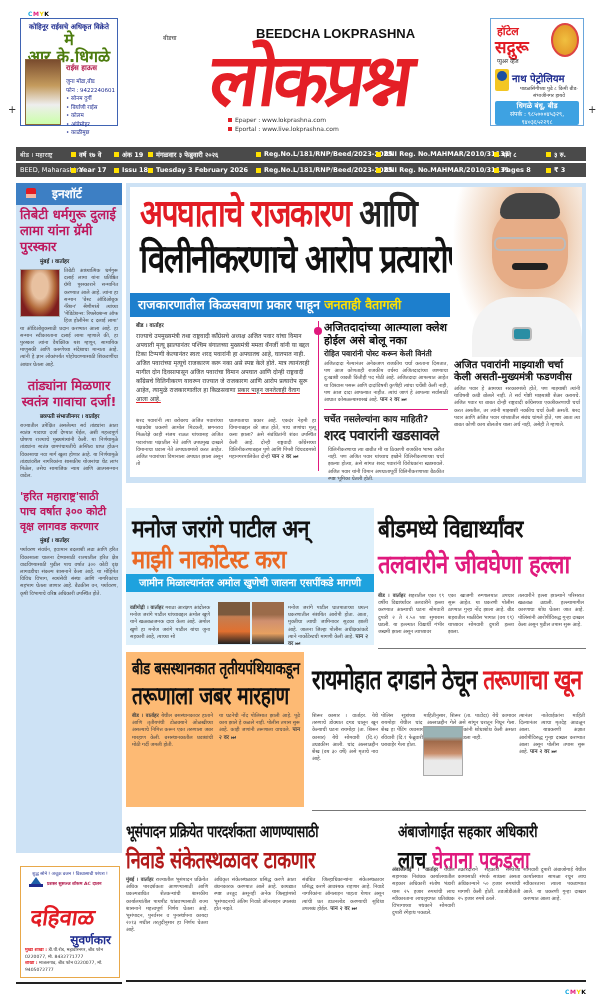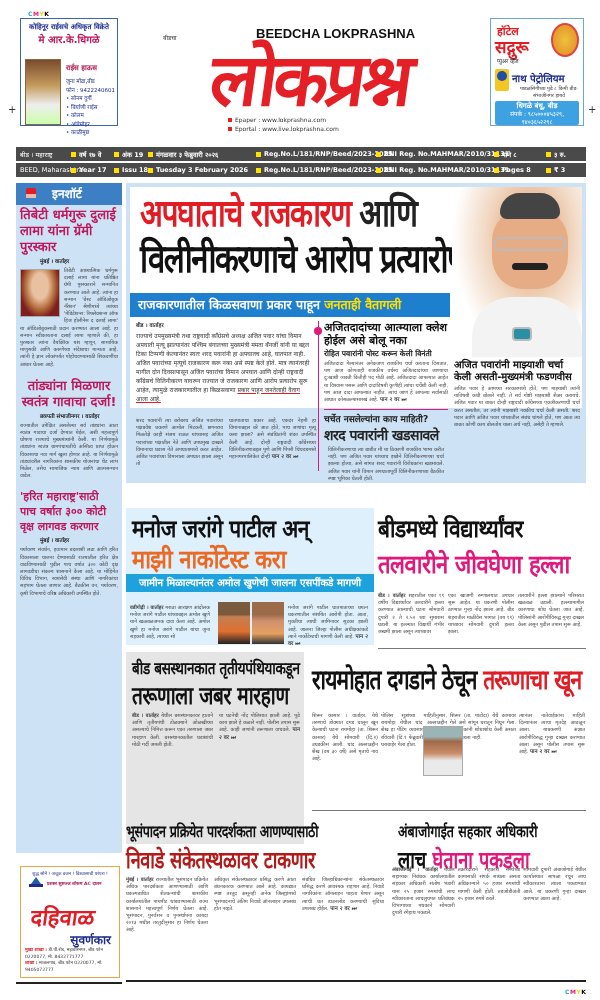--- a/index.html
+++ b/index.html
@@ -5,21 +5,21 @@
   * { box-sizing: border-box; margin: 0; padding: 0; }
   body { width: 600px; height: 1000px; background: #fff; font-family: "DejaVu Sans", sans-serif; position: relative; overflow: hidden; color: #222; }
   .abs { position: absolute; }
   .cmyk { font-size: 6px; font-weight: bold; letter-spacing: 0.5px; }
   .cmyk .c { color: #18a9e0; } .cmyk .m { color: #e0197d; } .cmyk .y { color: #f1d400; } .cmyk .k { color: #000; }
   .reg-mark { font-size: 10px; color: #333; }
 
   
   .ad-left { left: 20px; top: 18px; width: 98px; height: 108px; border: 1px solid #3f63b3; background: #fff; }
   .ad-left .t1 { font-size: 7px; font-weight: bold; color: #1e2c8f; text-align: center; margin-top: 3px; }
-  .ad-left .t2 { font-size: 10px; font-weight: bold; color: #be185d; text-align: center; line-height: 17px; }
+  .ad-left .t2 { font-size: 16px; font-weight: bold; color: #4d7c0f; text-align: center; line-height: 17px; }
   .ad-left .bag { position: absolute; left: 4px; top: 40px; width: 36px; height: 66px; background: linear-gradient(#7a4c2e, #c49b5d 40%, #eee 70%, #cfa); border: 1px solid #8a6a3a; }
   .ad-left .shop { position: absolute; left: 45px; top: 44px; font-size: 7px; font-weight: bold; color: #b0184a; }
   .ad-left ul { position: absolute; left: 45px; top: 58px; list-style: none; font-size: 5.5px; color: #1e2c8f; line-height: 8.5px; }
 
   
   .brand-small { left: 163px; top: 34px; font-size: 6px; color: #333; }
   .brand-en { left: 256px; top: 26px; font-family: "Liberation Sans", sans-serif; font-weight: bold; font-size: 13px; color: #111; }
   .masthead { left: 148px; top: 40px; width: 324px; height: 80px; font-size: 72px; line-height: 80px; font-weight: bold; color: #e41f26; font-family: "DejaVu Sans", sans-serif; letter-spacing: -4px; text-align: center; transform: skewX(-8deg); }
   .links { left: 228px; top: 115px; font-size: 6px; color: #333; line-height: 9px; }
   .links .sq { display: inline-block; width: 4px; height: 4px; background: #e41f26; margin-right: 3px; }
@@ -48,21 +48,21 @@
   .side-head { height: 22px; background: #3d7fc4; color: #fff; font-size: 12px; font-weight: bold; padding-left: 36px; line-height: 22px; position: relative; }
   .side-head .ic { position: absolute; left: 10px; top: 5px; width: 10px; height: 10px; background: #e21c24; border-radius: 2px; }
   .side-head .ic::after { content: ""; position: absolute; left: 0; bottom: 0; width: 10px; height: 4px; background: #f6b7a3; }
   .s-title { font-size: 13px; font-weight: bold; color: #be185d; padding: 2px 4px; line-height: 16px; }
   .s-dateline { font-size: 5.5px; font-weight: bold; padding-left: 24px; margin-bottom: 2px; }
   .txt { font-size: 5px; line-height: 7.2px; color: #444; text-align: justify; padding: 0 4px; }
   .dalai { float: left; width: 40px; height: 48px; margin: 2px 4px 1px 4px; background: radial-gradient(ellipse at 50% 35%, #e8c1a0 30%, #b26a3a 55%, #7f1e1e 75%); border: 1px solid #aaa; }
 
   
   .lead { left: 126px; top: 183px; width: 460px; height: 300px; background: #cde2f5; }
-  .lead-inner { position: absolute; left: 4px; top: 4px; width: 452px; height: 221px; background: #fff; }
+  .lead-inner { position: absolute; left: 4px; top: 4px; width: 452px; height: 290px; background: #fff; }
   .h-lead1 { position: absolute; left: 10px; top: 4px; font-size: 30px; font-weight: bold; line-height: 36px; letter-spacing: -1.5px; transform: scaleY(1.25); transform-origin: top left; white-space: nowrap; }
   .h-lead1 .red { color: #e21c24; }
   .h-lead2 { position: absolute; left: 10px; top: 49px; font-size: 31px; font-weight: bold; line-height: 36px; letter-spacing: -1.5px; transform: scaleY(1.25); transform-origin: top left; white-space: nowrap; color: #111; }
   .sub-band { position: absolute; left: 0; top: 106px; width: 320px; height: 24px; background: #1d7fcd; color: #fff; font-size: 12.5px; font-weight: bold; line-height: 24px; padding-left: 8px; white-space: nowrap; }
   .sub-band .y { color: #ffe000; }
   .pawar { position: absolute; left: 322px; top: 0; width: 130px; height: 170px; background: radial-gradient(ellipse at 60% 30%, #e9b894 22%, #f1d8c3 40%, #fff 70%); }
   .pawar .hair { position: absolute; left: 48px; top: 6px; width: 60px; height: 26px; background: #444; border-radius: 30px 30px 10px 10px; }
   .pawar .face { position: absolute; left: 40px; top: 22px; width: 76px; height: 80px; background: #e6ac86; border-radius: 40%; }
   .pawar .glasses { position: absolute; left: 42px; top: 50px; width: 72px; height: 14px; border: 2px solid #bbb; border-radius: 6px; }
   .pawar .mous { position: absolute; left: 60px; top: 76px; width: 36px; height: 7px; background: #222; border-radius: 5px; }
@@ -100,21 +100,21 @@
   .manoj-photo2 { position: absolute; left: 126px; top: 2px; width: 32px; height: 42px; background: linear-gradient(#9b6b4a 30%, #d09070 45%, #e6a060 75%, #333); }
 
   .beed { left: 378px; top: 512px; width: 208px; }
   .beed .h1 { font-size: 21px; font-weight: bold; color: #111; letter-spacing: -0.5px; white-space: nowrap; transform: scaleY(1.15); transform-origin: top left; }
   .beed .h2 { font-size: 22px; font-weight: bold; color: #e0197d; letter-spacing: -0.5px; white-space: nowrap; transform: scaleY(1.15); transform-origin: top left; margin-top: 5px; }
   .beed-body { left: 378px; top: 592px; width: 208px; display: flex; gap: 4px; }
   .beed-body .txt { padding: 0; width: 66px; }
   .beed-rule { left: 378px; top: 648px; width: 208px; height: 1px; background: #777; }
 
   
-  .mar { left: 126px; top: 652px; width: 178px; height: 192px; background: #e5e5e5; }
+  .mar { left: 126px; top: 652px; width: 178px; height: 155px; background: #fdba74; }
   .mar .h1 { position: absolute; left: 6px; top: 4px; font-size: 13.5px; font-weight: bold; color: #111; white-space: nowrap; transform: scaleY(1.25); transform-origin: top left; letter-spacing: -0.3px; }
   .mar .h2 { position: absolute; left: 6px; top: 26px; font-size: 19px; font-weight: bold; color: #111; white-space: nowrap; transform: scaleY(1.3); transform-origin: top left; letter-spacing: -0.3px; }
   .mar .body { position: absolute; left: 6px; top: 60px; width: 168px; display: flex; gap: 6px; }
   .mar .body .txt { padding: 0; width: 81px; }
 
   .ray { left: 312px; top: 660px; width: 274px; }
   .ray .h { font-size: 21px; font-weight: bold; color: #111; white-space: nowrap; transform: scaleY(1.3); transform-origin: top left; letter-spacing: -0.8px; }
   .ray .h .red { color: #e21c24; }
   .ray-body { left: 312px; top: 712px; width: 274px; display: flex; gap: 3px; }
   .ray-body .txt { padding: 0; width: 66px; }

